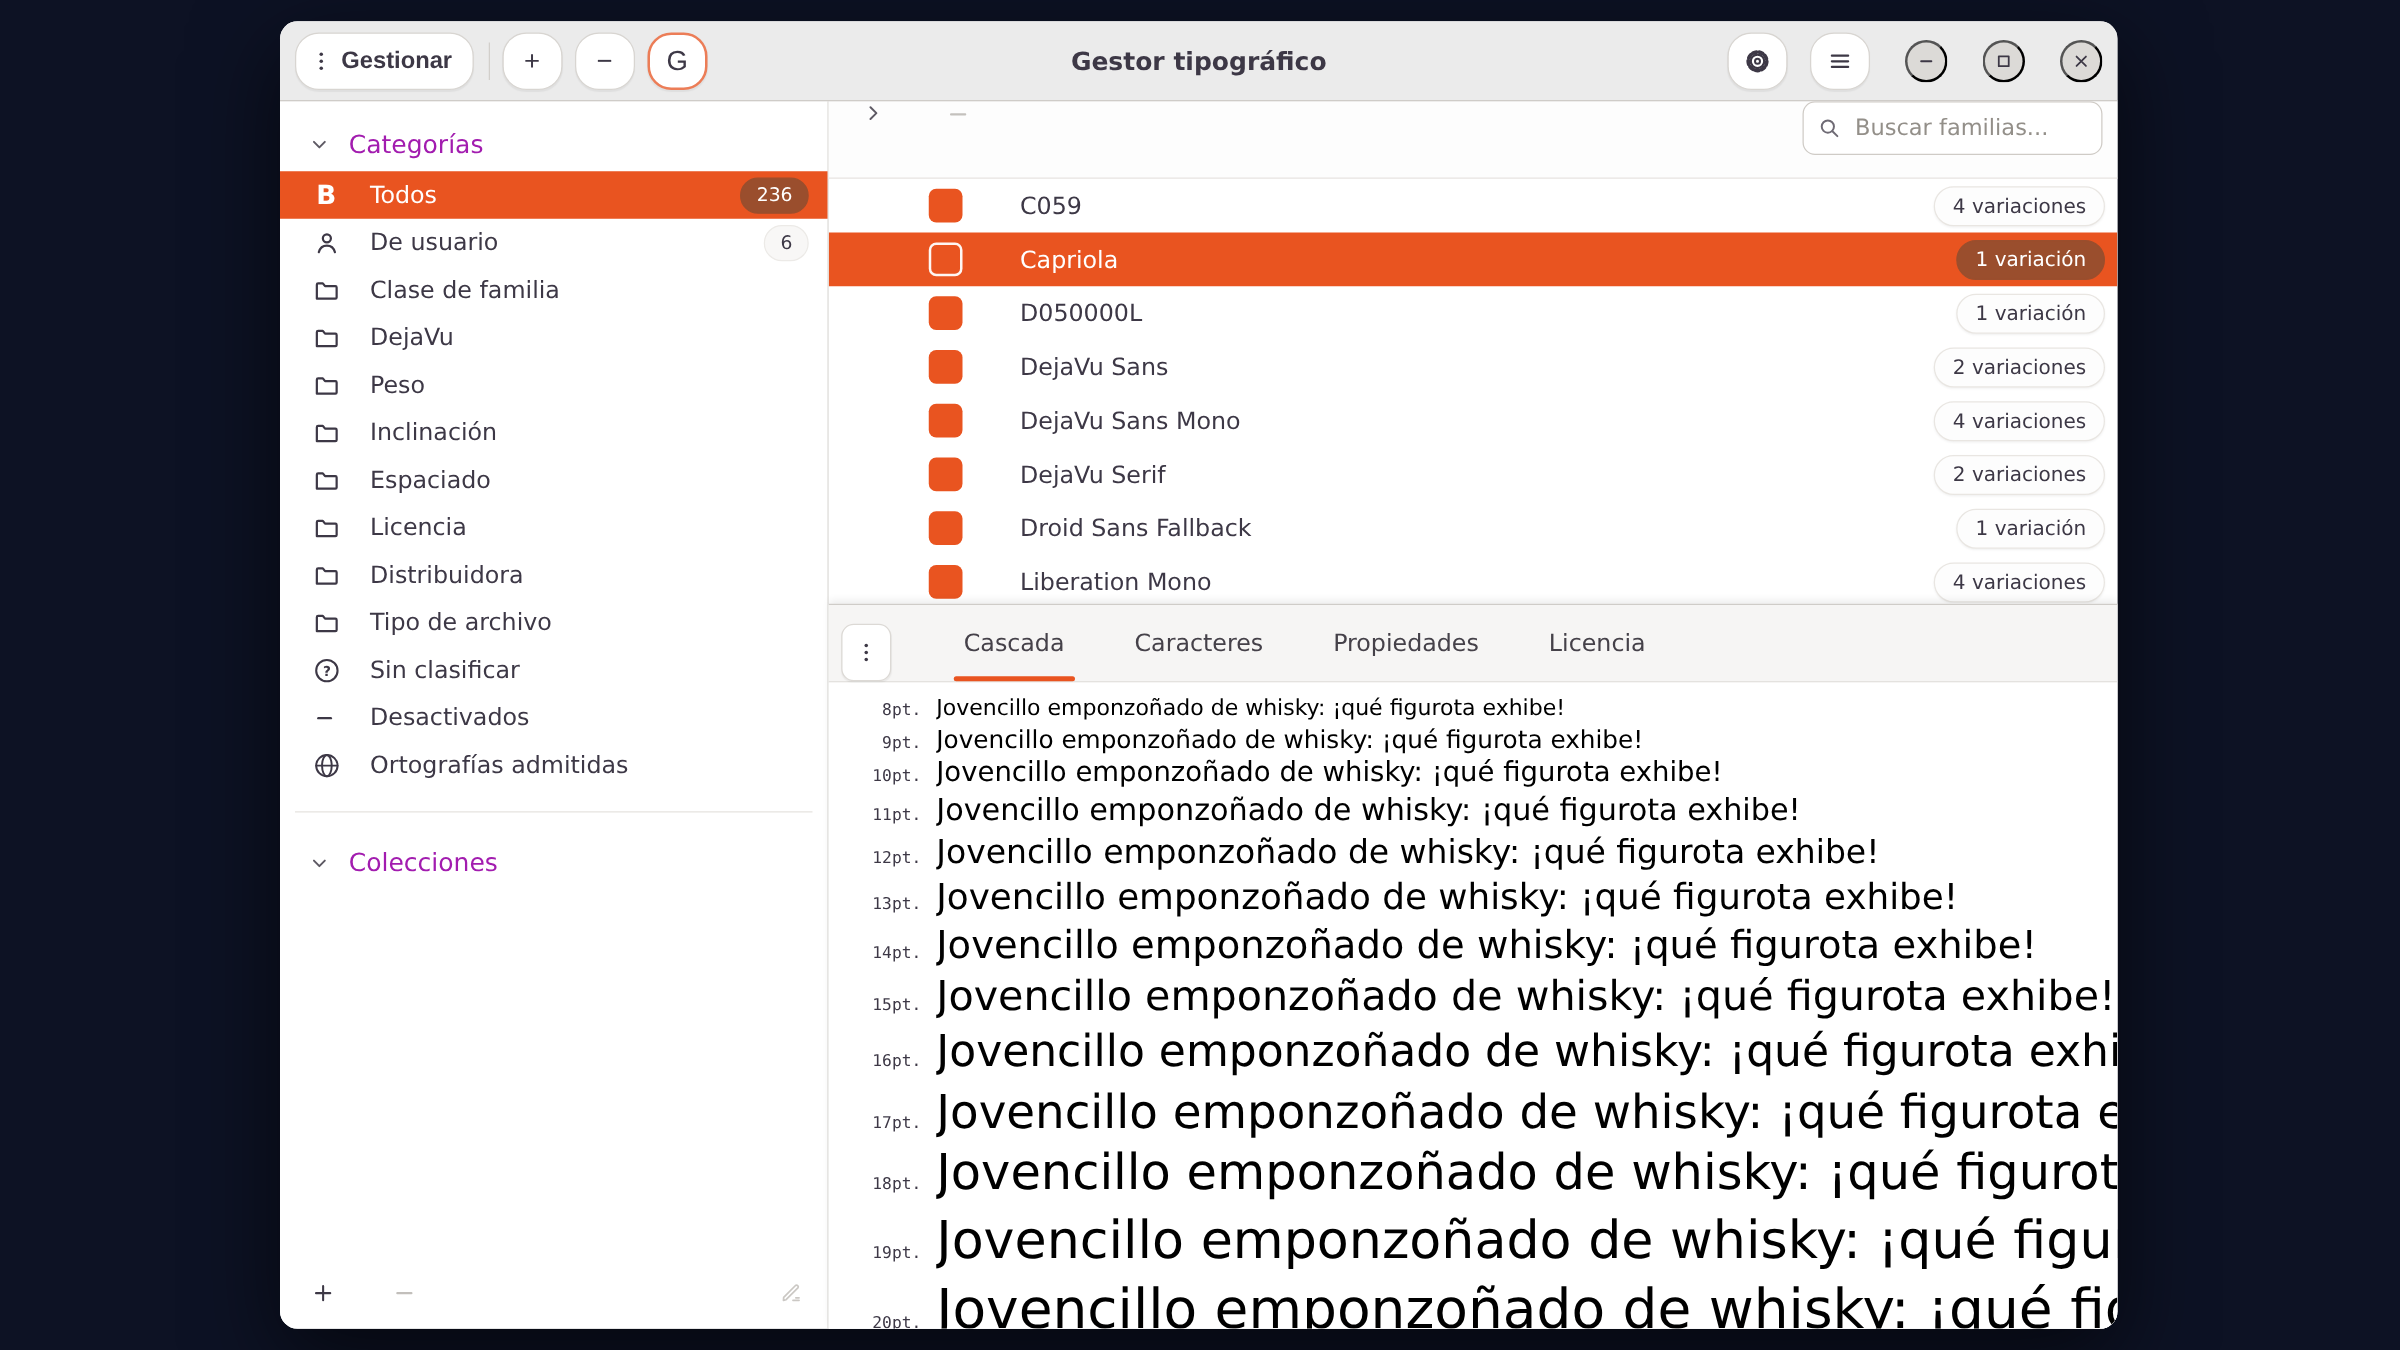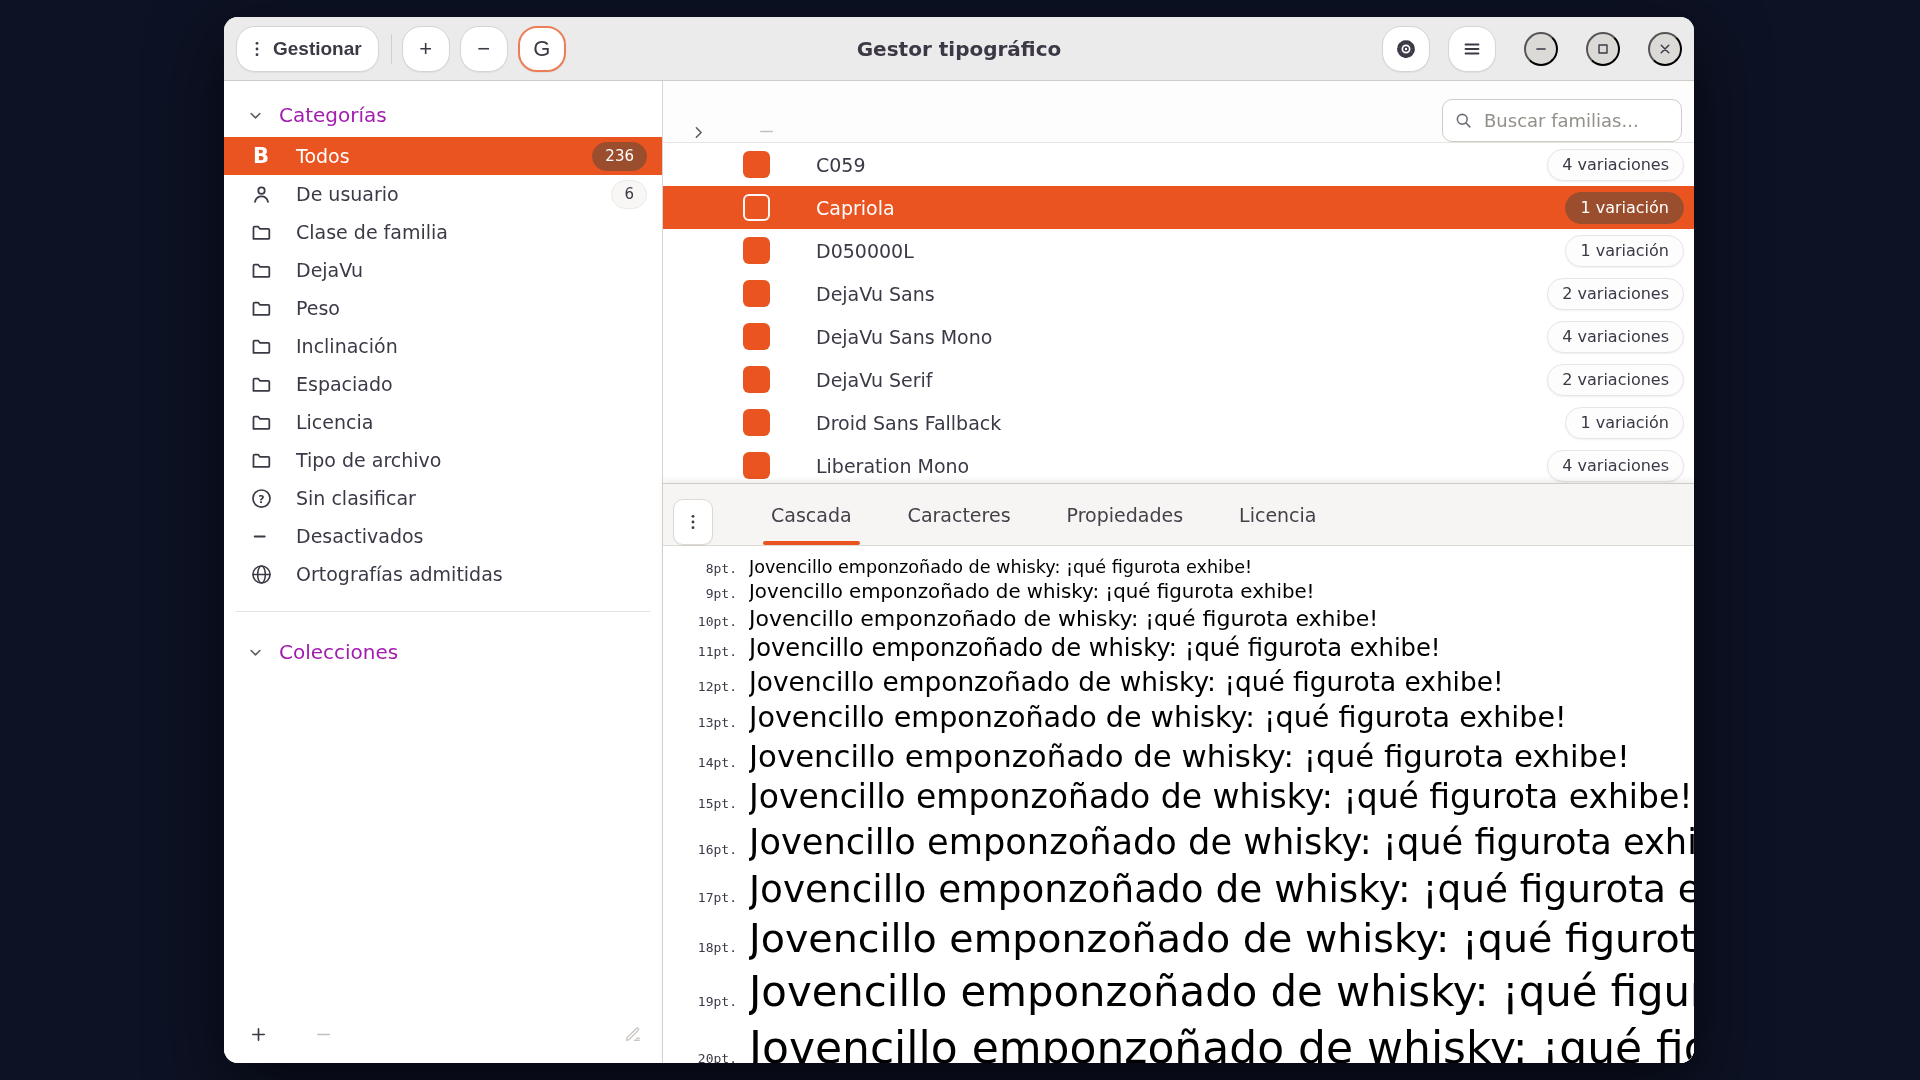--- a/index.html
+++ b/index.html
@@ -69,21 +69,21 @@
   .bold-b{font-weight:bold;font-size:21px;line-height:1;}
   .sb-divider{height:1px;background:#e6e3df;margin:18px 12px 20px 12px;}
   .sb-footer{
     margin-top:auto;display:flex;align-items:center;height:46px;padding:0 18px 6px 24px;color:#3d3846;
   }
   .sb-footer .minus{color:#c2bfbb;margin-left:44px;}
   .sb-footer .edit{margin-left:auto;color:#cbc8c4;}
   
   .main{flex:1;display:flex;flex-direction:column;min-width:0;background:#ffffff;}
   .list-topbar{
-    height:61px;flex:0 0 61px;display:flex;align-items:flex-end;
+    height:61px;flex:0 0 61px;display:flex;align-items:flex-start;
     border-bottom:1px solid #e7e4e1;padding:0 12px 0 26px;background:#fdfdfd;
   }
   .list-topbar .expander{color:#5e5a64;}
   .list-topbar .dash{color:#c4c1bd;margin-left:48px;font-size:20px;}
   .search-box{
     margin-left:auto;width:240px;height:43px;background:#ffffff;border:1px solid #cfcbc6;
     border-radius:10px;display:flex;align-items:center;padding:0 10px;box-sizing:border-box;gap:8px;
   }
   .search-box .icon{color:#6f6b75;}
   .search-box input{
@@ -291,20 +291,29 @@
   <div class="sb-item">
     <span class="sb-icon icon">
               <svg width="25" height="25" viewBox="0 0 24 24" fill="none" stroke="currentColor" stroke-width="1.7" stroke-linecap="round" stroke-linejoin="round">
                 <path d="M4.3 18.2h14.2a1 1 0 0 0 1-1V9.6a1 1 0 0 0-1-1h-7.9L8.9 6.4H5.3a1 1 0 0 0-1 1v10.8Z"></path>
               </svg>
             </span>
     <span class="sb-label">Licencia</span>
 
   </div>
 
+  <div class="sb-item">
+    <span class="sb-icon icon">
+              <svg width="25" height="25" viewBox="0 0 24 24" fill="none" stroke="currentColor" stroke-width="1.7" stroke-linecap="round" stroke-linejoin="round">
+                <path d="M4.3 18.2h14.2a1 1 0 0 0 1-1V9.6a1 1 0 0 0-1-1h-7.9L8.9 6.4H5.3a1 1 0 0 0-1 1v10.8Z"></path>
+              </svg>
+            </span>
+    <span class="sb-label">Distribuidora</span>
+
+  </div>
 
   <div class="sb-item">
     <span class="sb-icon icon">
               <svg width="25" height="25" viewBox="0 0 24 24" fill="none" stroke="currentColor" stroke-width="1.7" stroke-linecap="round" stroke-linejoin="round">
                 <path d="M4.3 18.2h14.2a1 1 0 0 0 1-1V9.6a1 1 0 0 0-1-1h-7.9L8.9 6.4H5.3a1 1 0 0 0-1 1v10.8Z"></path>
               </svg>
             </span>
     <span class="sb-label">Tipo de archivo</span>
 
   </div>

